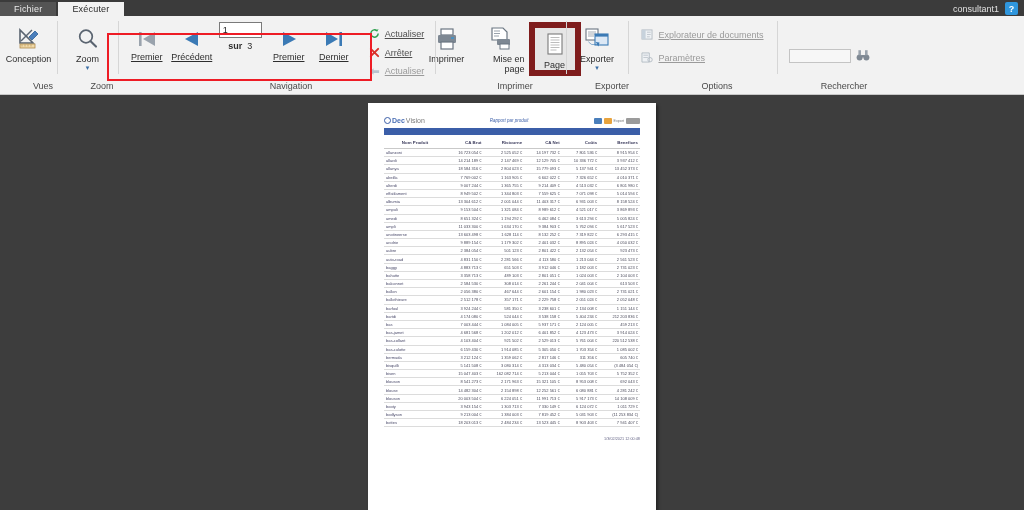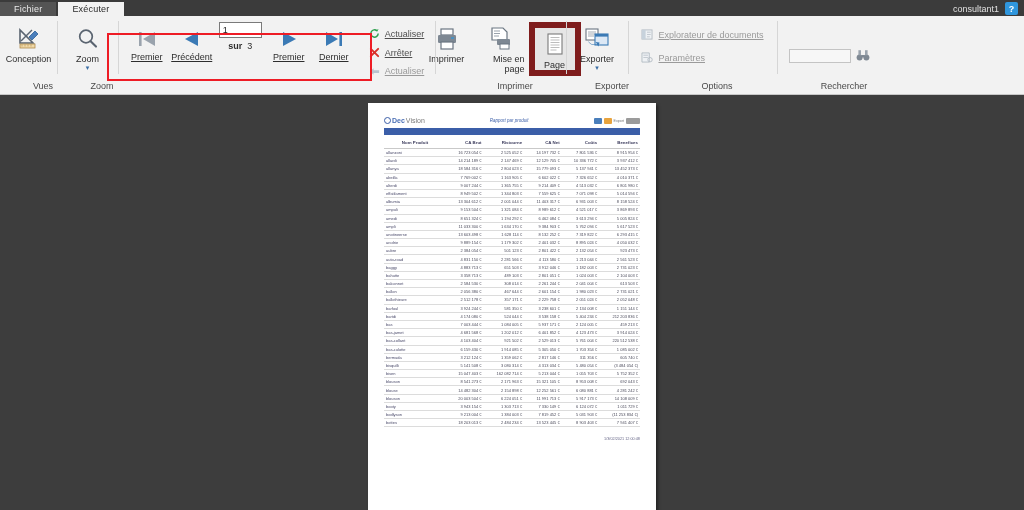--- a/index.html
+++ b/index.html
@@ -266,20 +266,21 @@
         <div class="smallbtn dis">
           <span>
             <svg width="11" height="9" viewBox="0 0 12 9">
               <path d="M5 1 L1 4.5 L5 8 L5 6 L11 6 L11 3 L5 3 Z" fill="#b9c4d0"></path>
             </svg>
           </span>
           <span>Actualiser</span>
         </div>
       </div>
     </div>
+    <div class="group-label">Navigation</div>
   </div>
 
   <div class="group" style="width:131px">
     <div class="group-body" style="justify-content:center">
       <div class="bigbtn">
         <span class="ic">
           <svg width="26" height="26" viewBox="0 0 26 26">
             <rect x="7" y="3" width="12" height="6" fill="#fff" stroke="#6b7682" stroke-width="1.2"></rect>
             <rect x="4" y="9" width="18" height="8" rx="1.2" fill="#7e8893"></rect>
             <rect x="7" y="16" width="12" height="7" fill="#fff" stroke="#6b7682" stroke-width="1.2"></rect>

